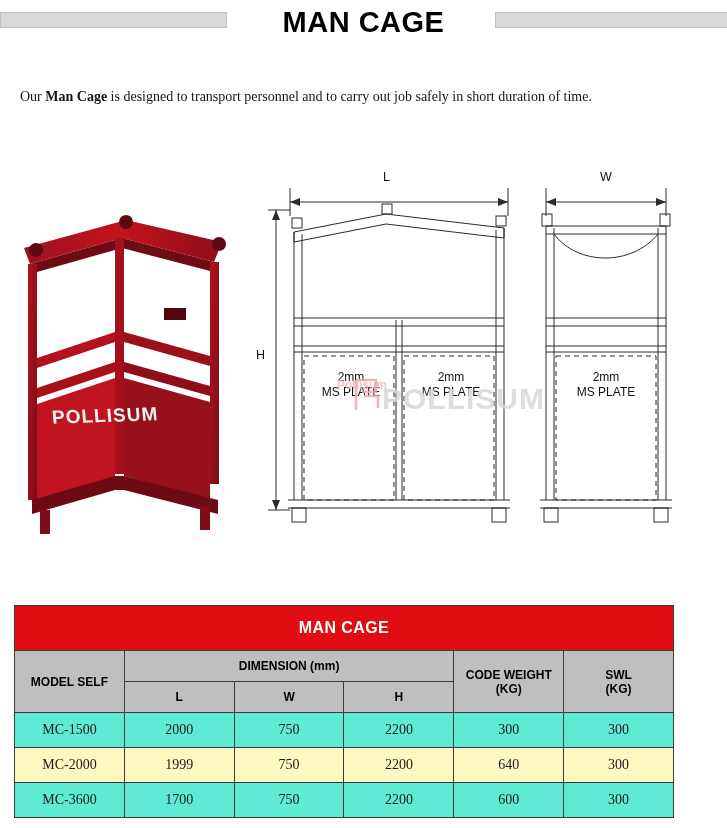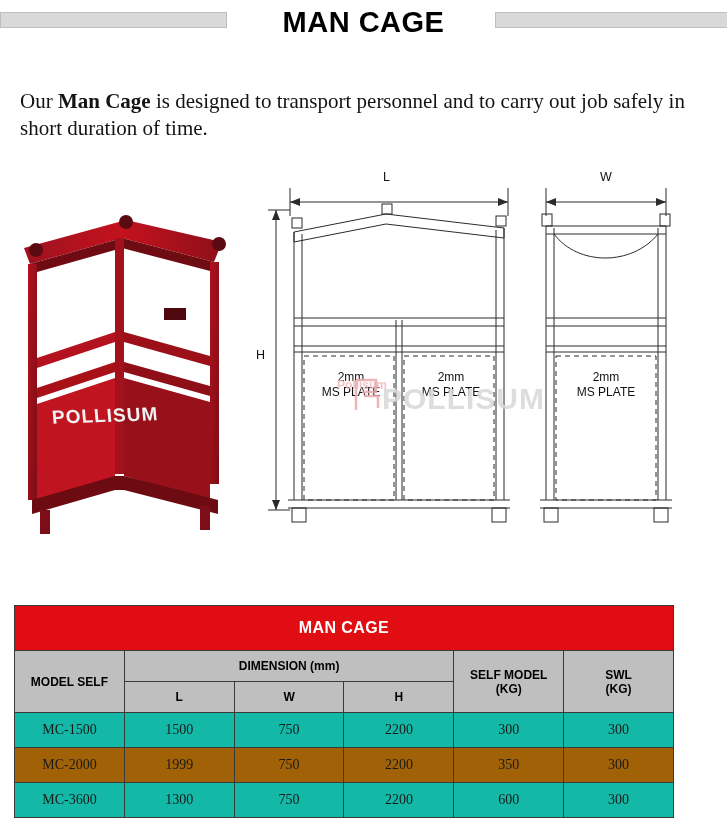--- a/index.html
+++ b/index.html
@@ -42,21 +42,21 @@
     letter-spacing: 0.5px;
     color: #000;
   }
 
   
   .intro {
     position: absolute;
     top: 88px;
     left: 20px;
     width: 690px;
-    font-size: 21px;
+    font-size: 14px;
     line-height: 1.3;
     color: #141414;
     font-family: Liberation Serif, serif;
   }
   .intro b { font-weight: bold; }
 
   
   .figures {
     position: absolute;
     top: 150px;
@@ -152,23 +152,23 @@
     color: #000;
     font-weight: bold;
     font-size: 12px;
     height: 28px;
   }
   .hdr.tall { height: 56px; }
   .row td {
     font-family: "Liberation Serif", serif;
     font-size: 14px;
     height: 32px;
-    background: #14b8a6;
-  }
-  .row.alt td { background: #a16207; }
+    background: #5eead4;
+  }
+  .row.alt td { background: #fef9c3; }
 </style>
 </head>
 <body>
 
 <div class="header">
   <div class="header-bar left"></div>
   <div class="header-bar right"></div>
   <div class="page-title">MAN CAGE</div>
 </div>
 
@@ -321,52 +321,52 @@
 
 <table class="spec-table">
   <tbody>
     <tr>
       <td class="tbl-title" colspan="6">MAN CAGE</td>
     </tr>
     <tr>
       <td class="hdr" rowspan="2" style="width:208px">MODEL SELF</td>
       <td class="hdr" colspan="3" style="width:240px">DIMENSION (mm)</td>
       <td class="hdr tall" rowspan="2" style="width:106px">
-        <div>SELF MODEL</div>
+        <div>CODE WEIGHT</div>
         <div>(KG)</div>
       </td>
       <td class="hdr tall" rowspan="2" style="width:106px">
         <div>SWL</div>
         <div>(KG)</div>
       </td>
     </tr>
     <tr>
       <td class="hdr" style="width:80px">L</td>
       <td class="hdr" style="width:80px">W</td>
       <td class="hdr" style="width:80px">H</td>
     </tr>
 
     <tr class="row">
       <td>MC-1500</td>
-      <td>1500</td>
+      <td>2000</td>
       <td>750</td>
       <td>2200</td>
       <td>300</td>
       <td>300</td>
     </tr>
     <tr class="row alt">
       <td>MC-2000</td>
       <td>1999</td>
       <td>750</td>
       <td>2200</td>
-      <td>350</td>
+      <td>640</td>
       <td>300</td>
     </tr>
     <tr class="row">
       <td>MC-3600</td>
-      <td>1300</td>
+      <td>1700</td>
       <td>750</td>
       <td>2200</td>
       <td>600</td>
       <td>300</td>
     </tr>
   </tbody>
 </table>
 
 </body></html>

